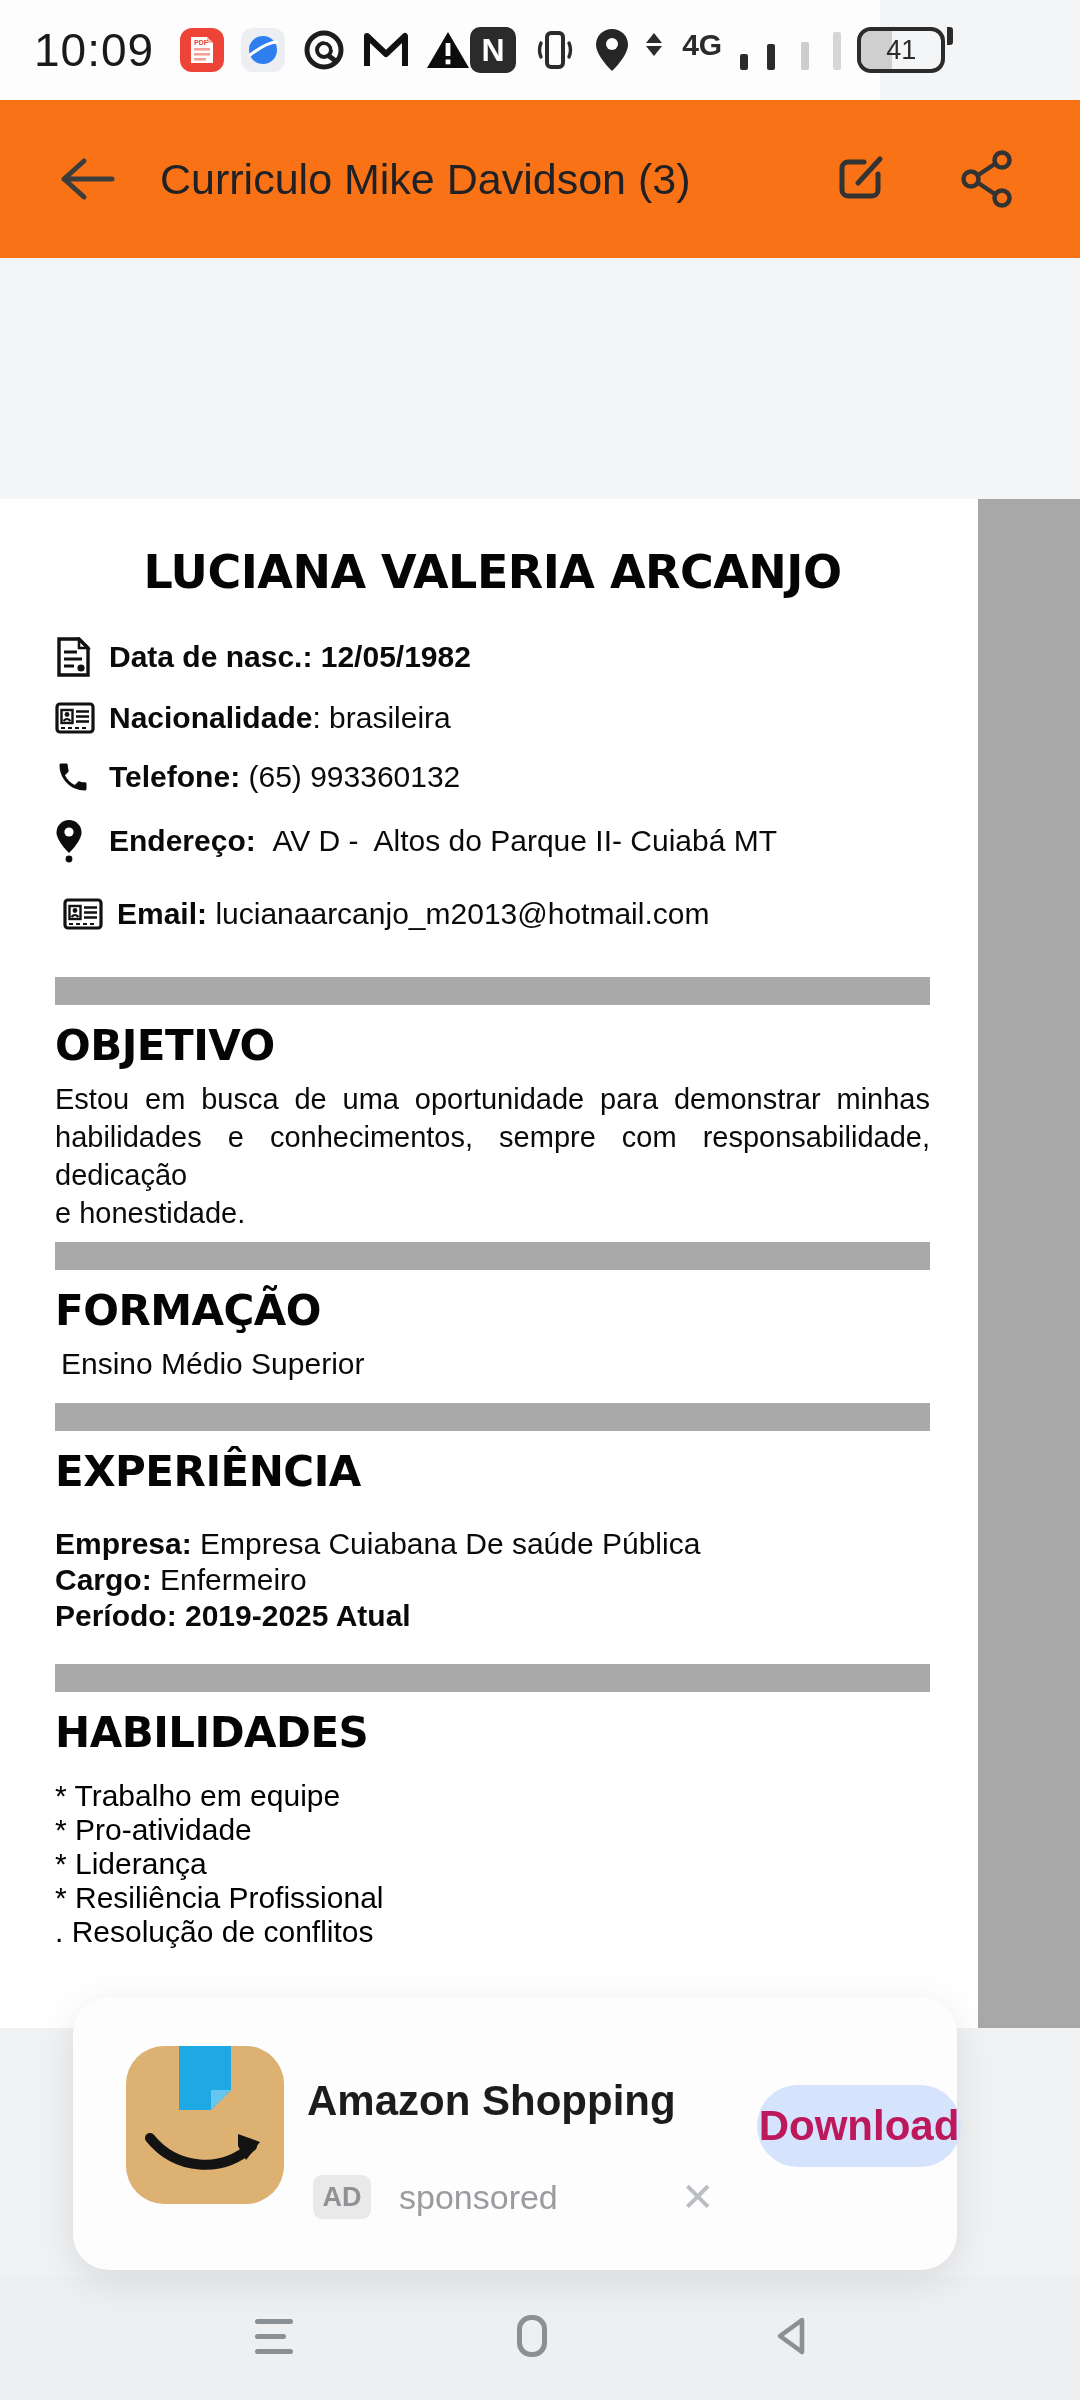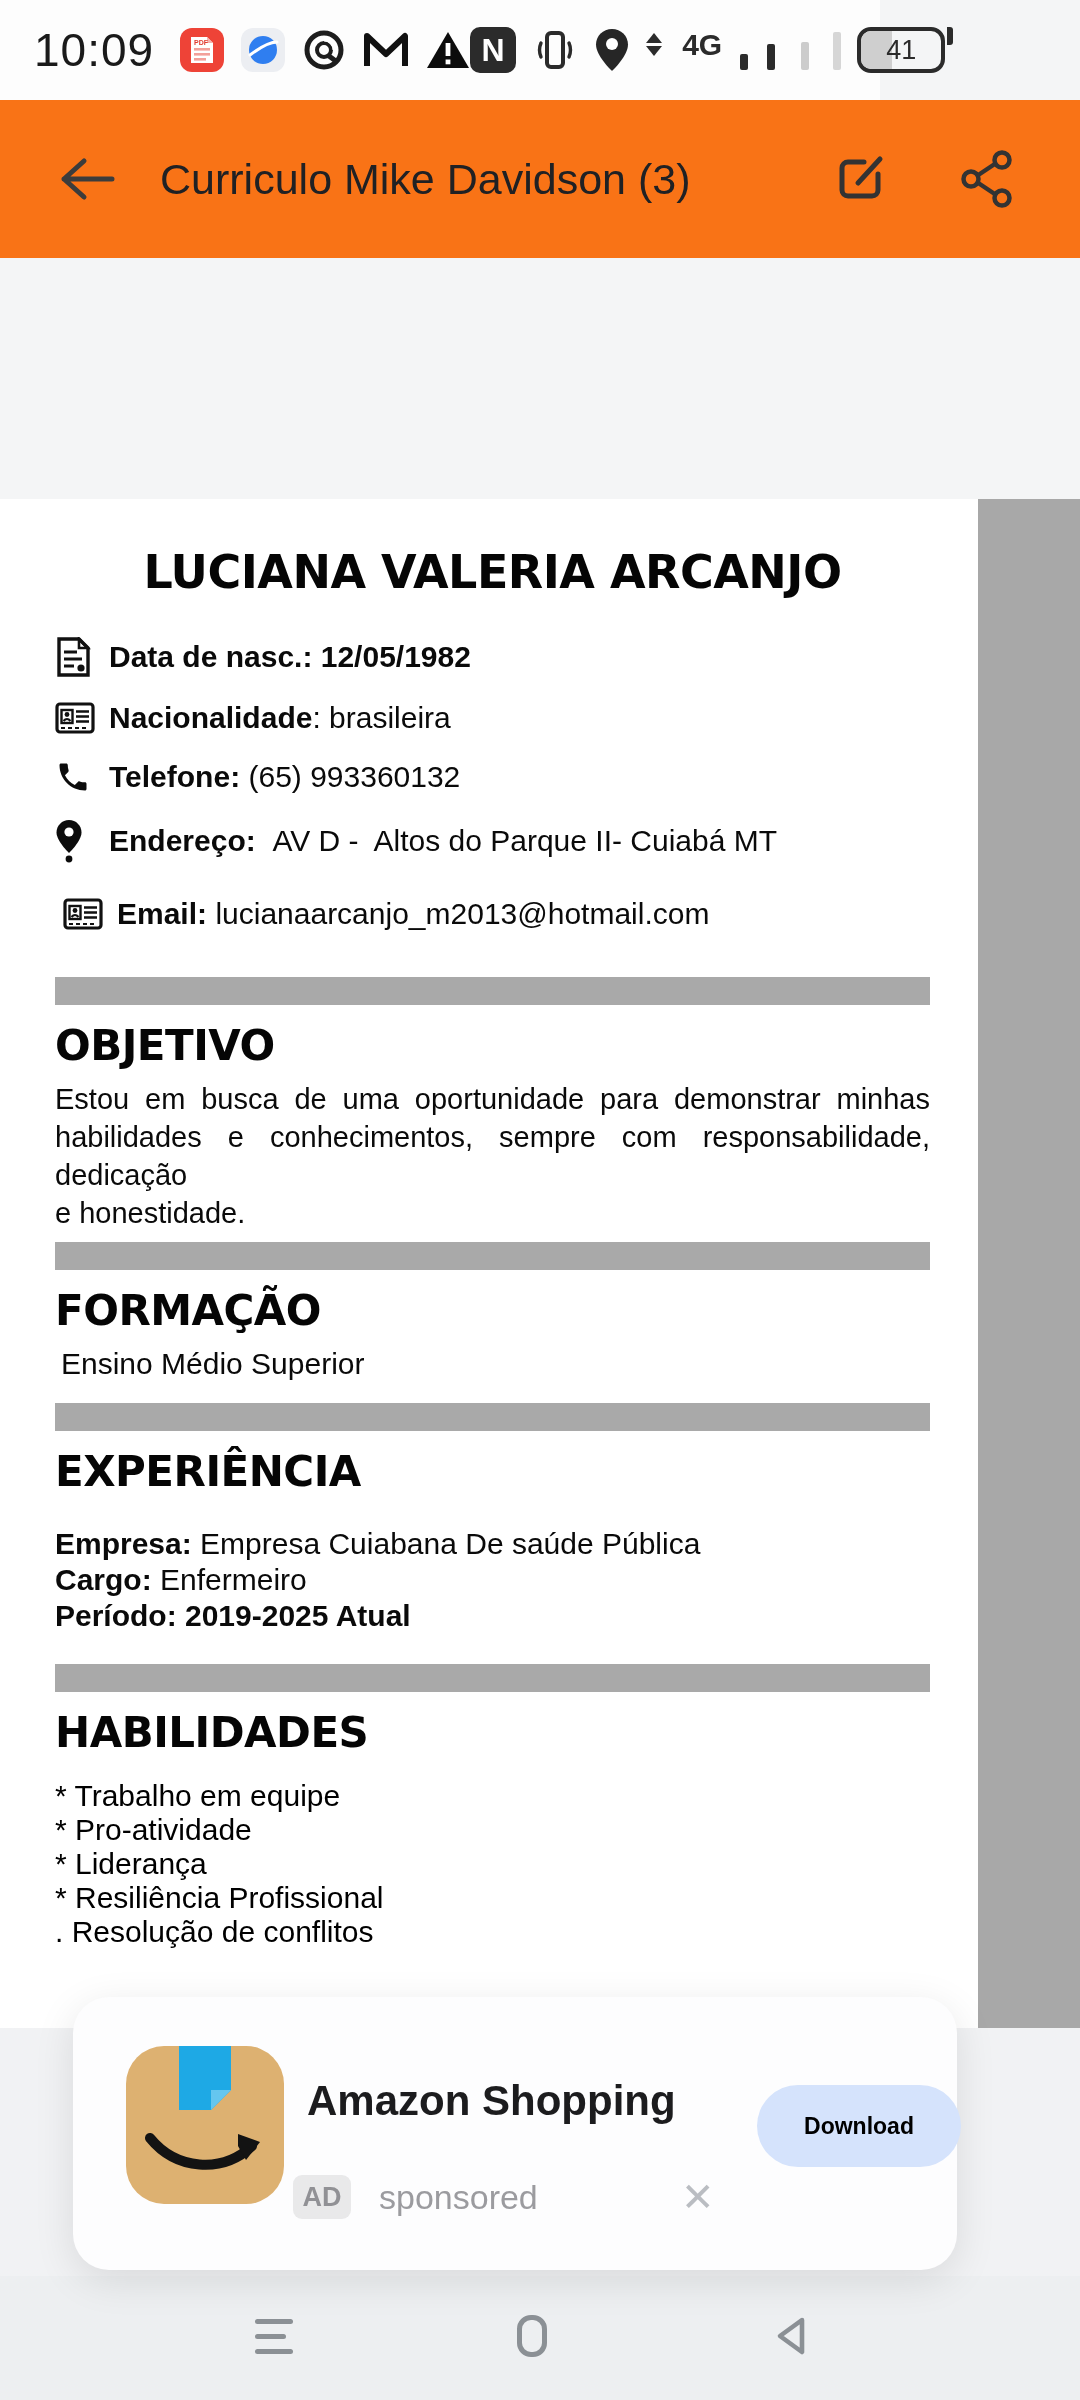--- a/index.html
+++ b/index.html
@@ -68,22 +68,22 @@
   .skills{margin-top:22px;font-size:30px;color:#000000;line-height:34px;list-style:none;padding:0;margin-left:0;}
   .skills li{margin:0;}
 
   
   .ad-card{position:absolute;left:73px;top:1997px;width:884px;height:273px;background:#fdfdfe;
     border-radius:36px;box-shadow:0 10px 40px rgba(0,0,0,0.10);z-index:5;}
   .ad-icon{position:absolute;left:53px;top:49px;}
   .ad-title{position:absolute;left:234px;top:80px;font-size:42px;font-weight:bold;color:#1c1c1e;}
   .ad-dl{position:absolute;left:684px;top:88px;width:204px;height:82px;border-radius:41px;
     background:#d5e3fc;display:flex;align-items:center;justify-content:center;
-    font-size:23px;font-weight:bold;color:#000000;}
-  .ad-meta{position:absolute;left:220px;top:178px;display:flex;align-items:center;}
+    font-size:42px;font-weight:bold;color:#be185d;}
+  .ad-meta{position:absolute;left:240px;top:178px;display:flex;align-items:center;}
   .ad-badge{width:58px;height:44px;background:#e9e9ea;border-radius:9px;display:flex;
     align-items:center;justify-content:center;font-size:27px;font-weight:bold;color:#919195;}
   .ad-sponsored{font-size:34px;color:#9b9b9f;margin-left:28px;}
   .ad-close{position:absolute;left:608px;top:180px;font-size:40px;color:#babdc2;line-height:1;}
 
   
   .nav-btn{position:absolute;top:2316px;width:60px;height:40px;display:flex;
     align-items:center;justify-content:center;}
   .nav-menu{left:244px;}
   .nav-home{left:502px;}

